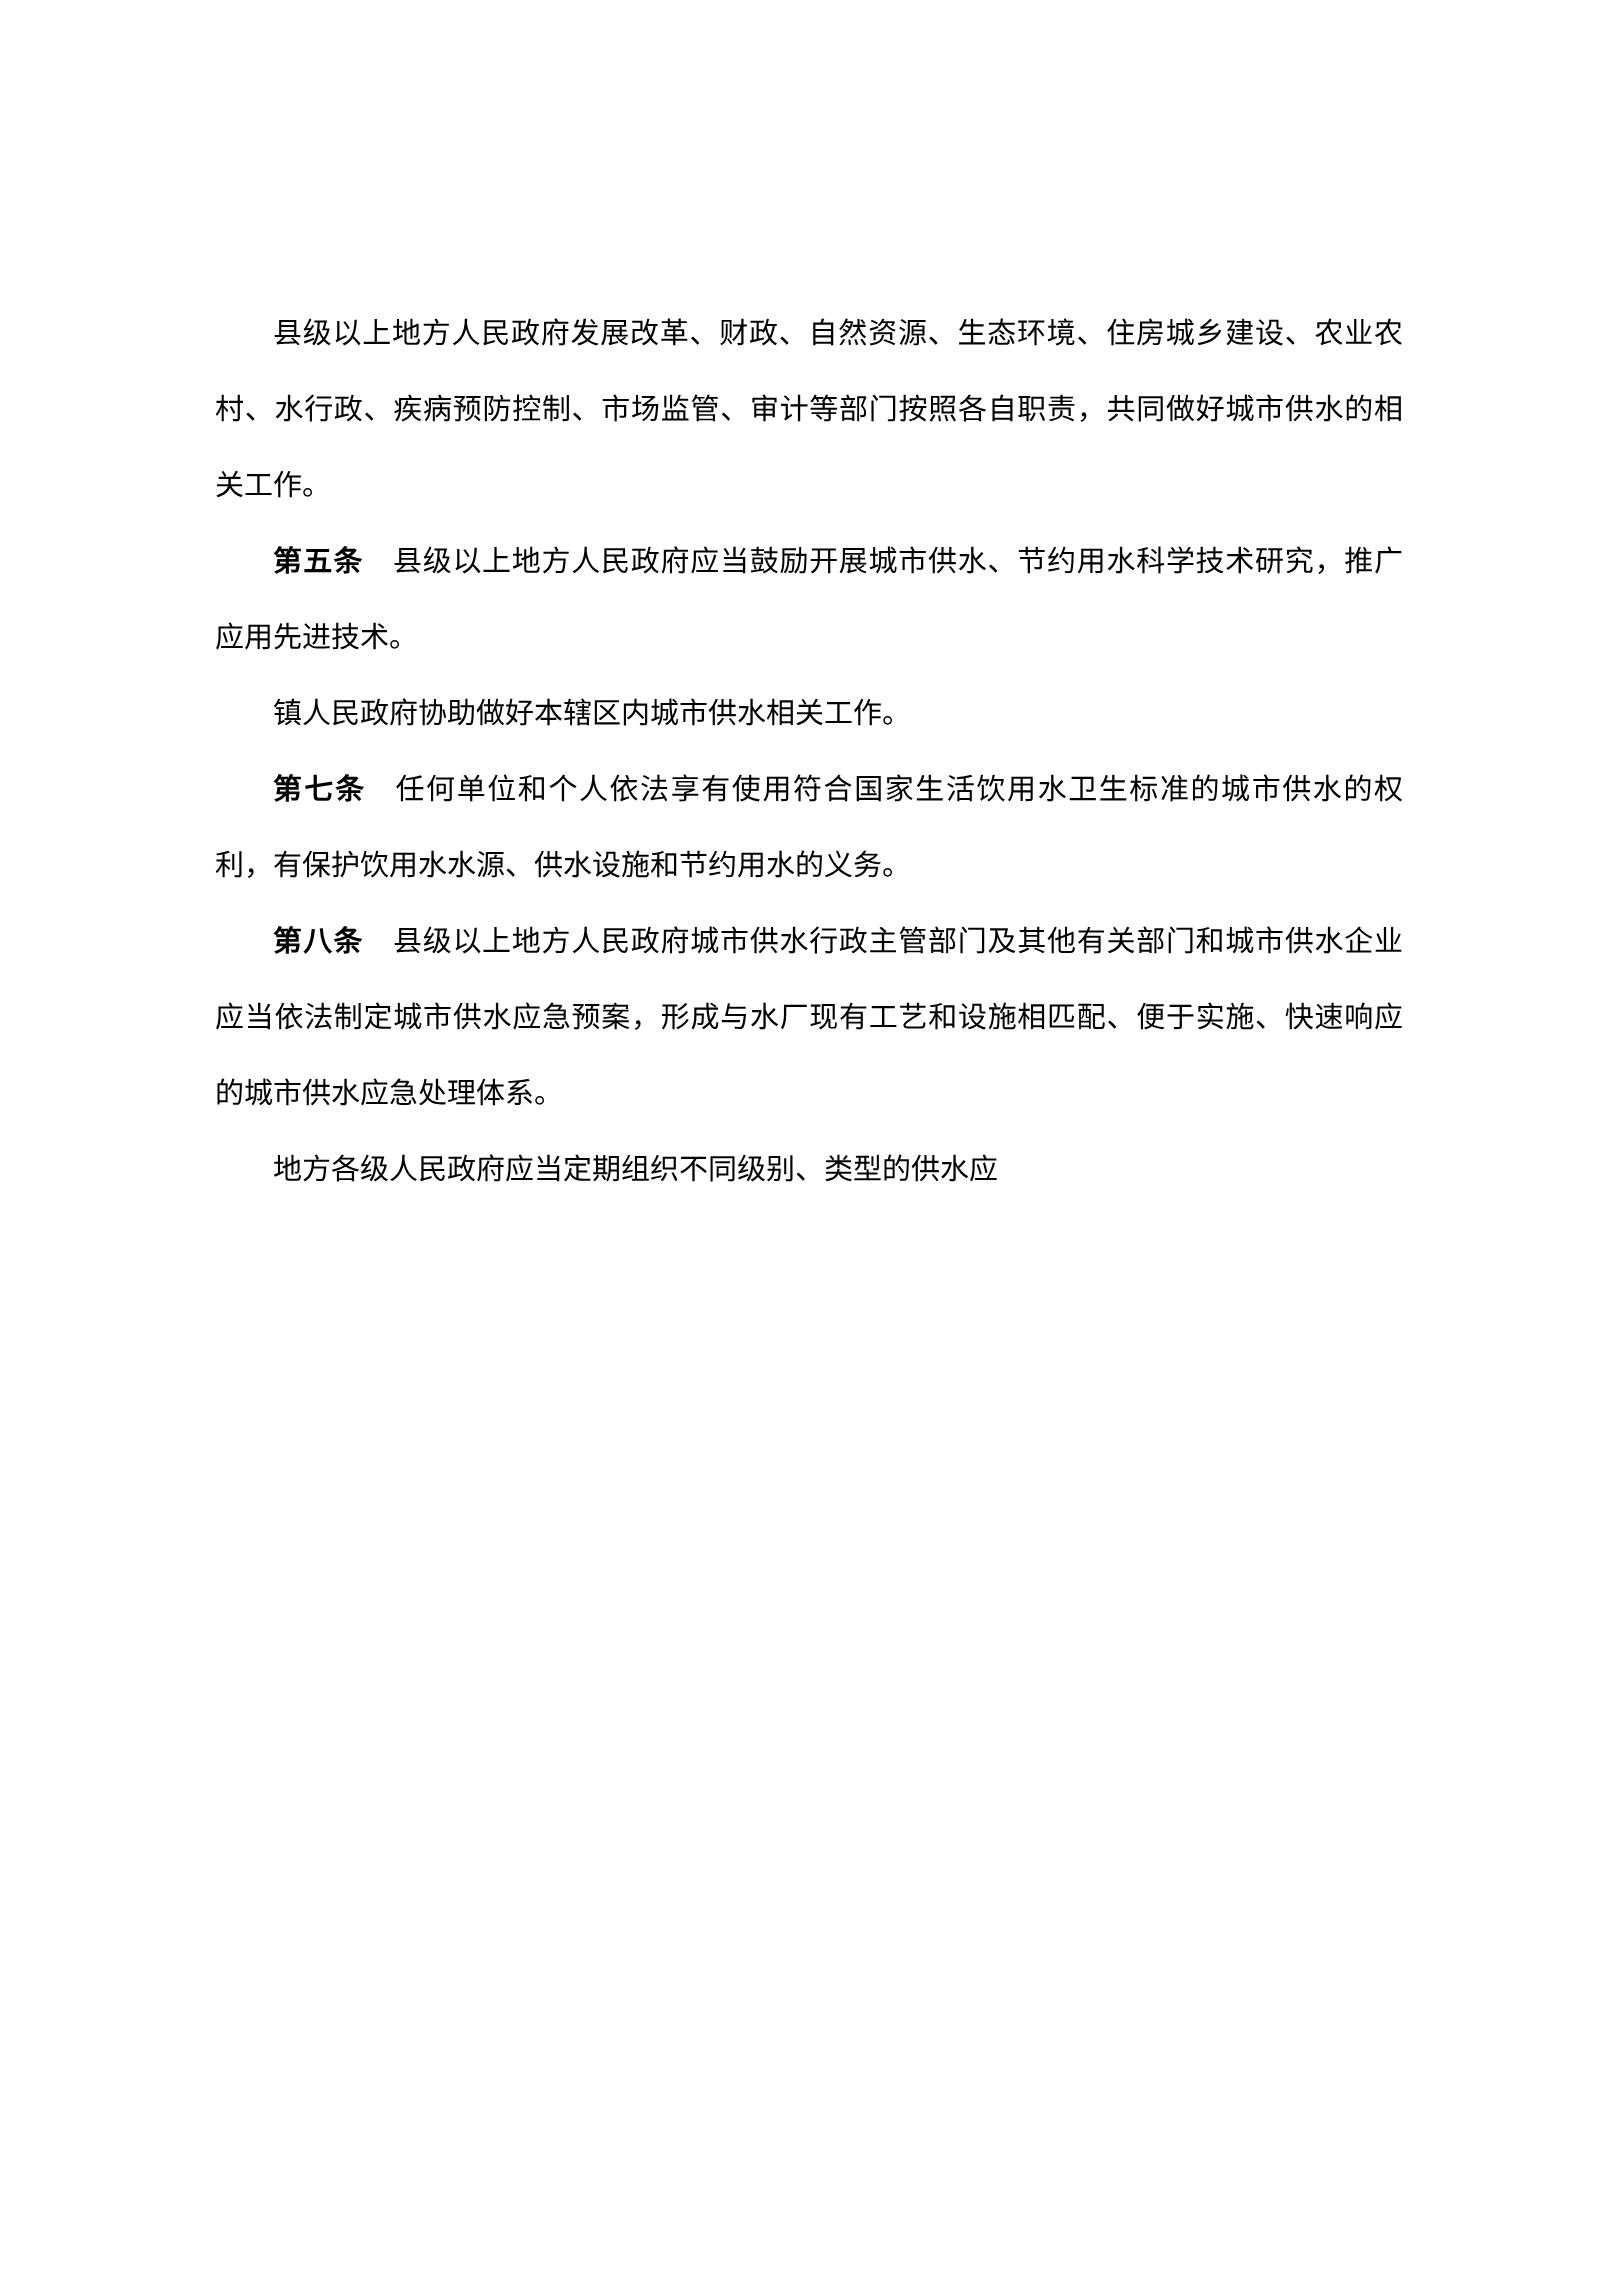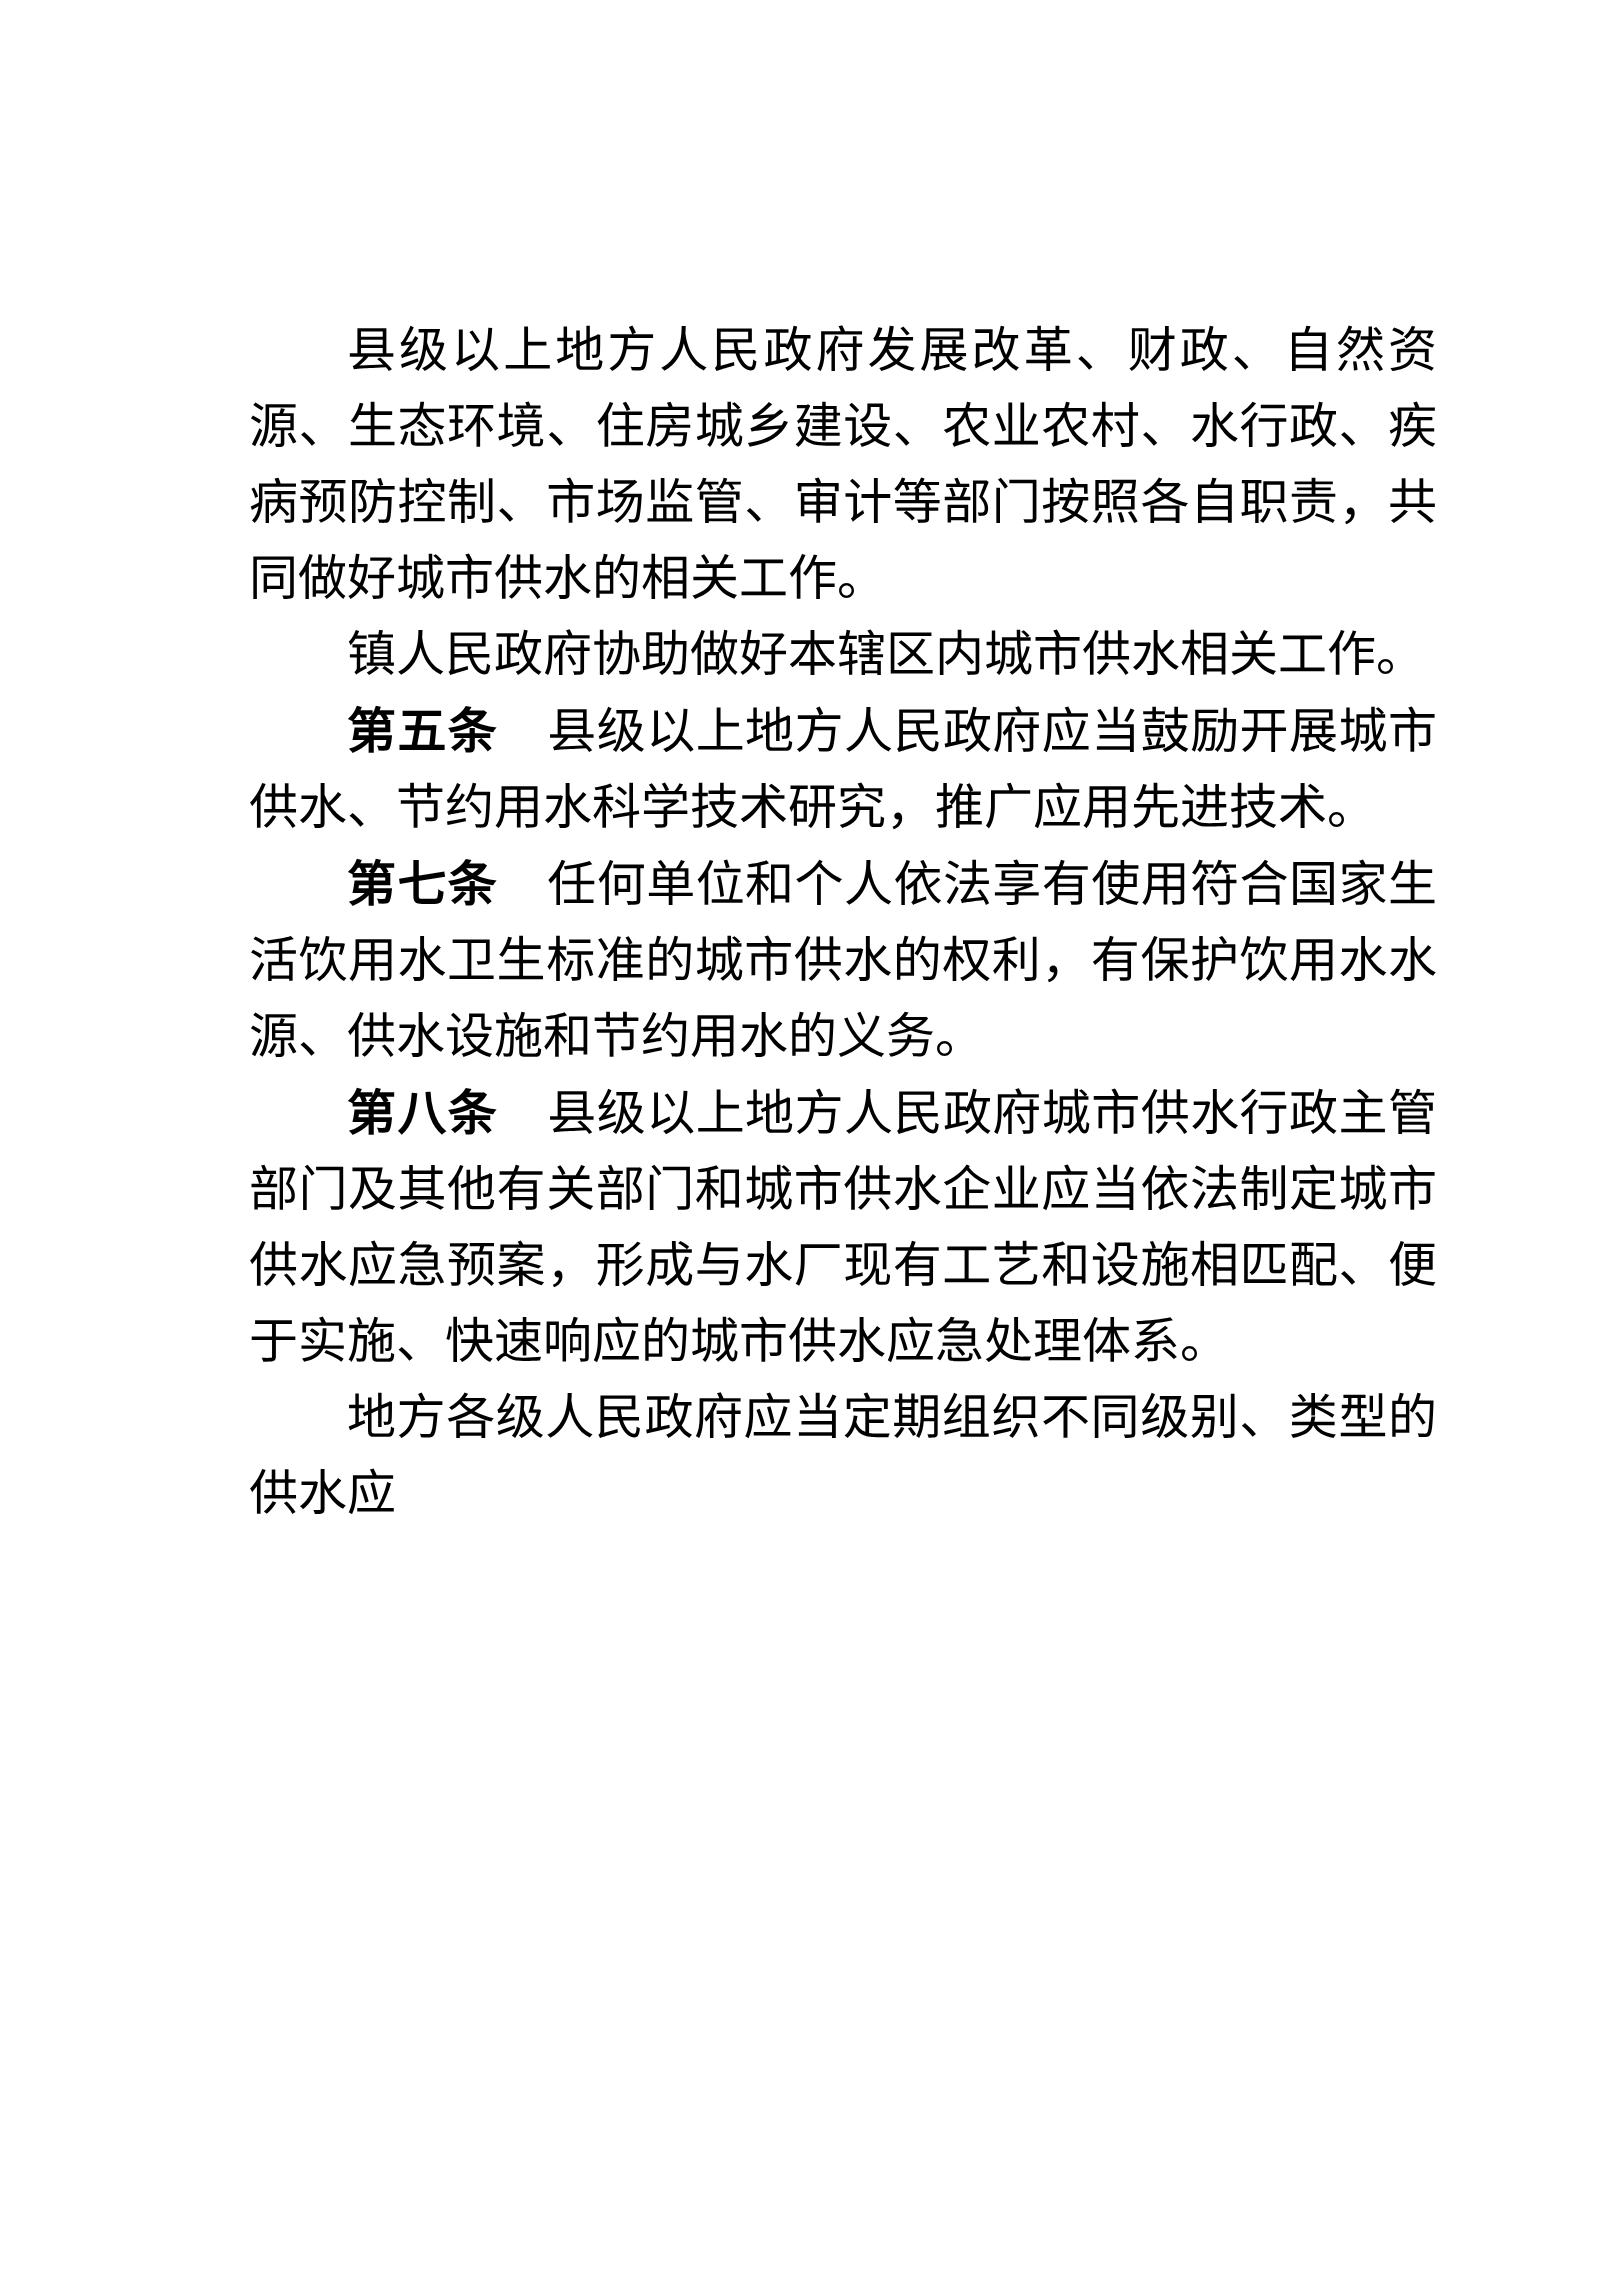--- a/index.html
+++ b/index.html
@@ -17,30 +17,29 @@
     position: absolute;
     left: 0;
     top: 0;
     width: 1623px;
     height: 2295px;
     background: #ffffff;
   }
   .doc {
     position: absolute;
     left: 215px;
-    top: 313px;
+    top: 295px;
     width: 1188px;
     color: #000000;
     font-family: "Liberation Serif", serif;
-    font-size: 49px;
+    font-size: 29px;
     line-height: 76px;
     text-align: justify;
     word-break: normal;
     line-break: strict;
-    margin-left: 34px;
   }
   .doc p {
     margin: 0;
     padding: 0;
     text-indent: 2em;
   }
   .art {
     font-weight: 700;
     font-family: "Liberation Sans", sans-serif;
     margin-right: 1em;
@@ -48,23 +47,23 @@
   }
 </style>
 </head>
 <body>
 
 <div class="sheet">
   <div class="doc">
 
     <p class="para"><span class="txt">县级以上地方人民政府发展改革、财政、自然资源、生态环境、住房城乡建设、农业农村、水行政、疾病预防控制、市场监管、审计等部门按照各自职责，共同做好城市供水的相关工作。</span></p>
 
+    <p class="para"><strong class="art">第五条</strong><span class="txt">县级以上地方人民政府应当鼓励开展城市供水、节约用水科学技术研究，推广应用先进技术。</span></p>
+
     <p class="para"><span class="txt">镇人民政府协助做好本辖区内城市供水相关工作。</span></p>
-
-    <p class="para"><strong class="art">第五条</strong><span class="txt">县级以上地方人民政府应当鼓励开展城市供水、节约用水科学技术研究，推广应用先进技术。</span></p>
 
 
 
 
 
     <p class="para"><strong class="art">第七条</strong><span class="txt">任何单位和个人依法享有使用符合国家生活饮用水卫生标准的城市供水的权利，有保护饮用水水源、供水设施和节约用水的义务。</span></p>
 
     <p class="para"><strong class="art">第八条</strong><span class="txt">县级以上地方人民政府城市供水行政主管部门及其他有关部门和城市供水企业应当依法制定城市供水应急预案，形成与水厂现有工艺和设施相匹配、便于实施、快速响应的城市供水应急处理体系。</span></p>
 
     <p class="para"><span class="txt">地方各级人民政府应当定期组织不同级别、类型的供水应</span></p>

